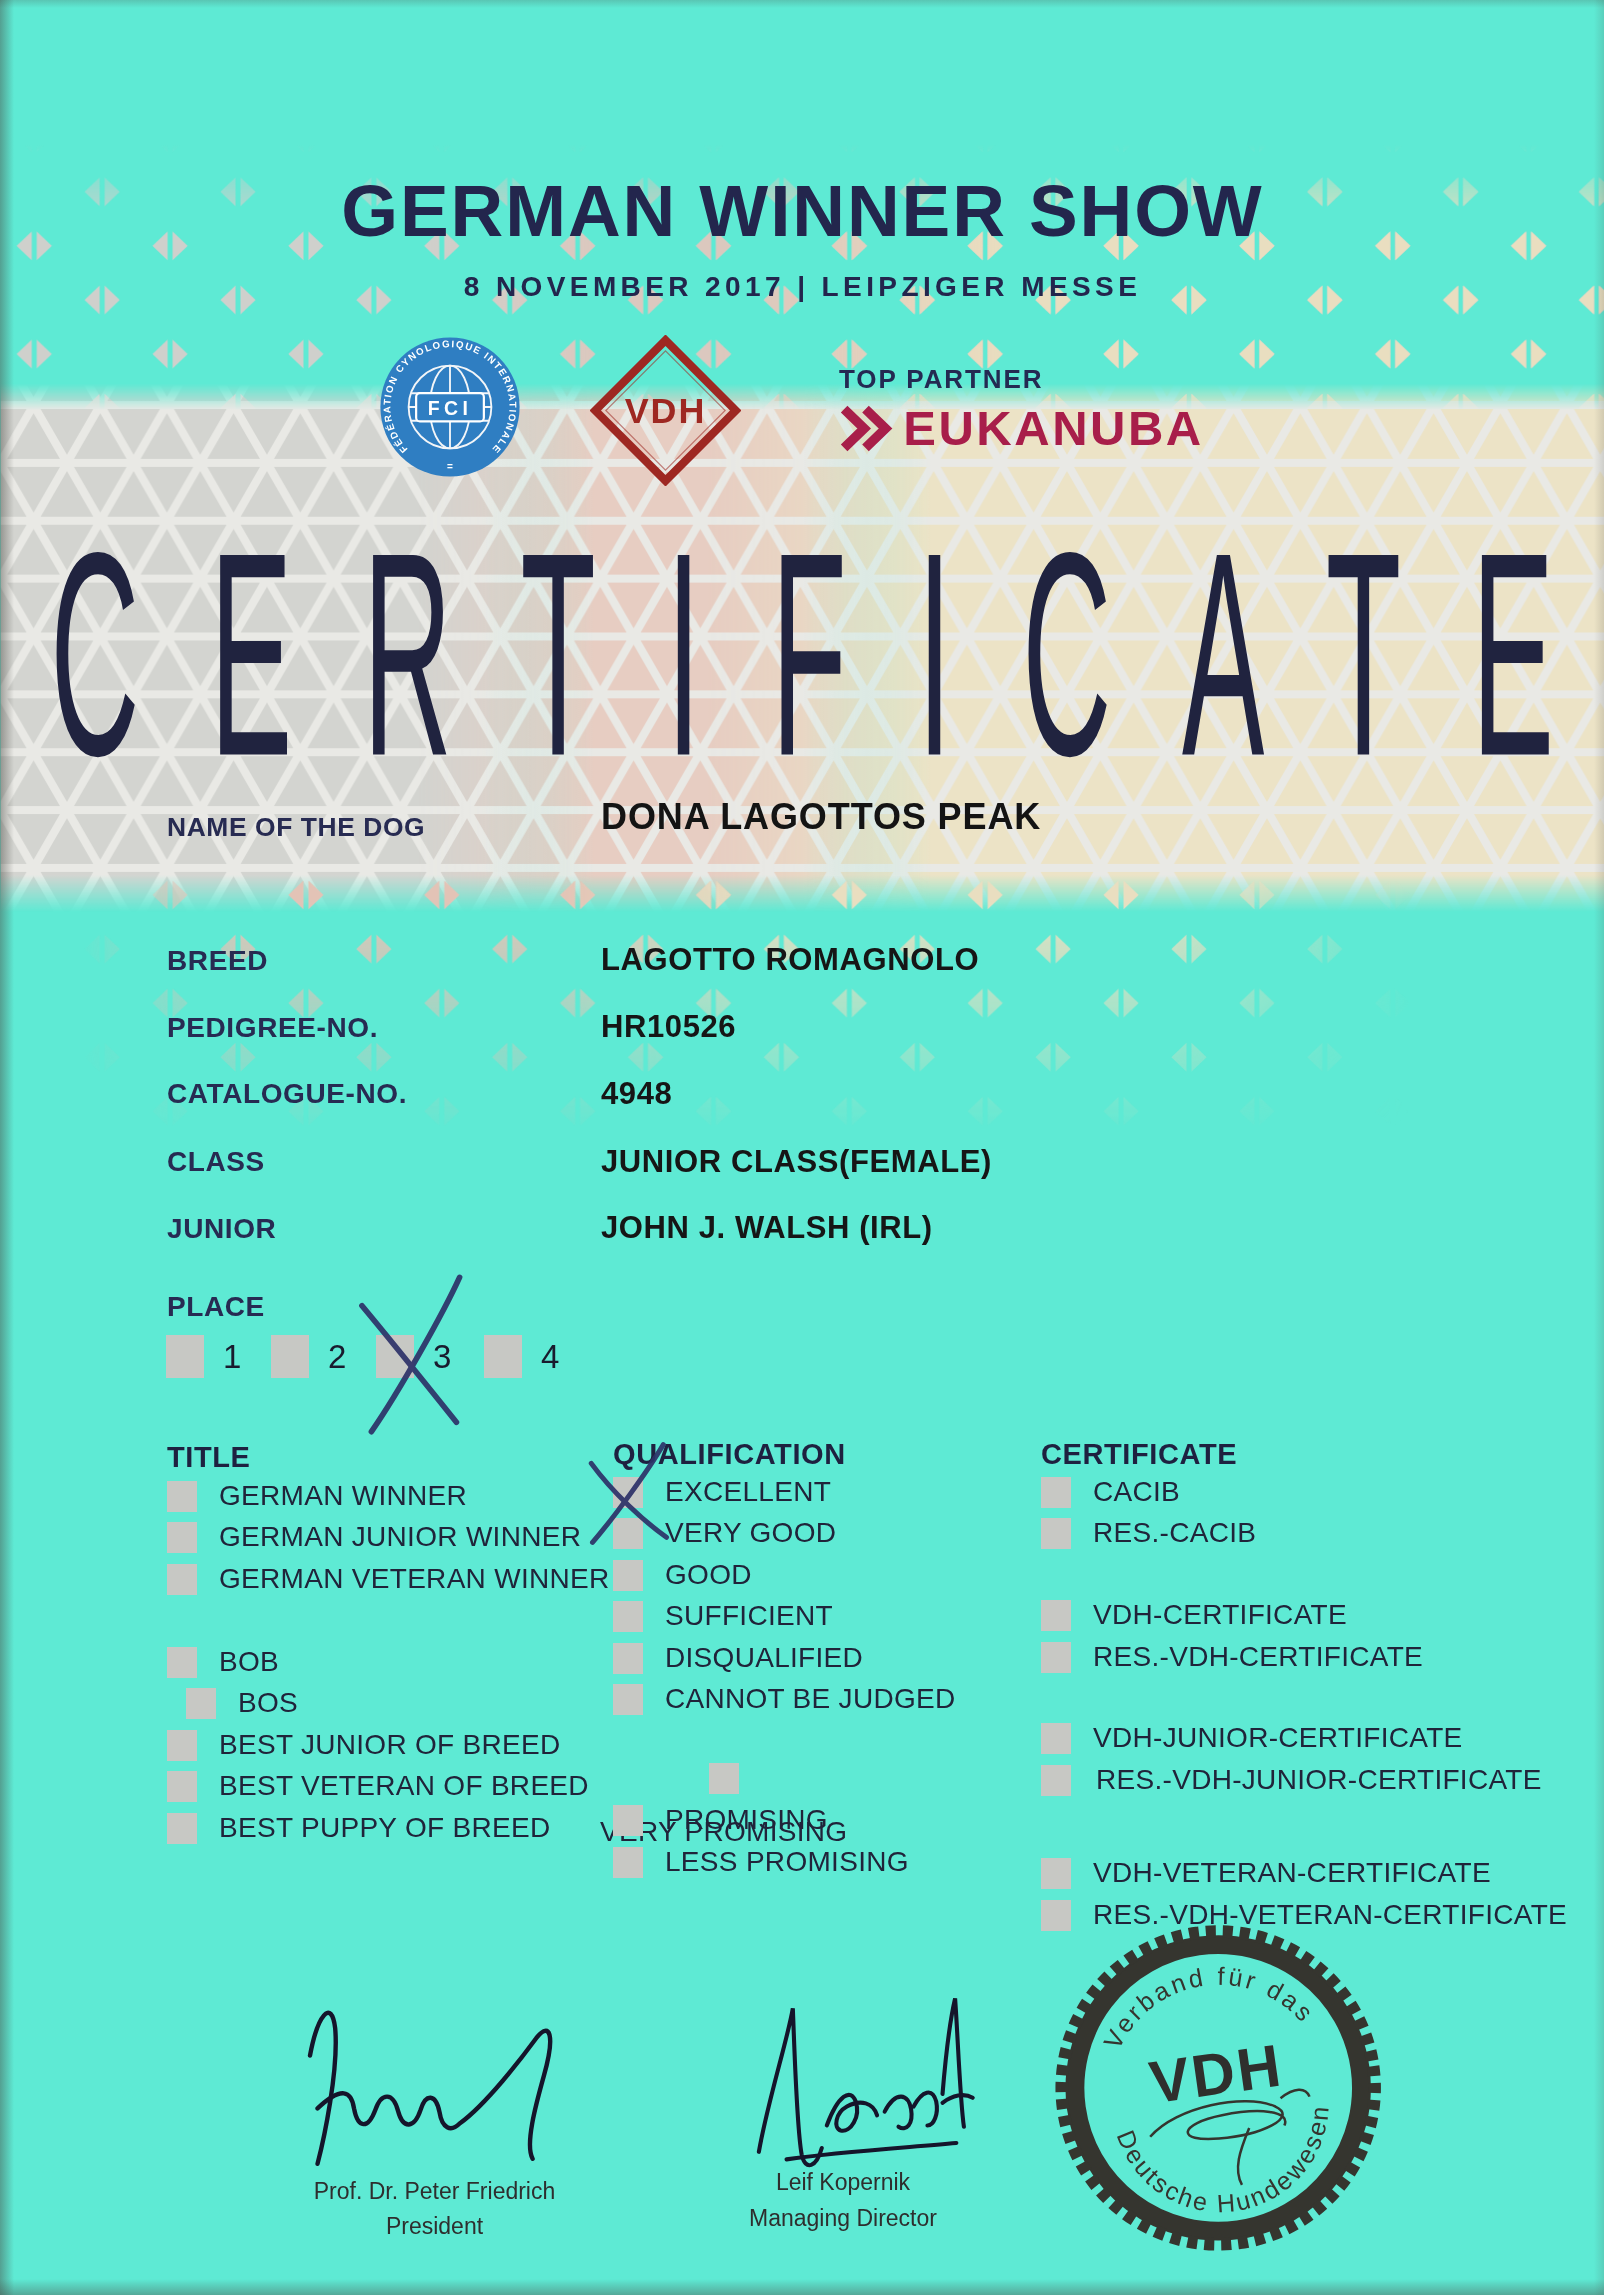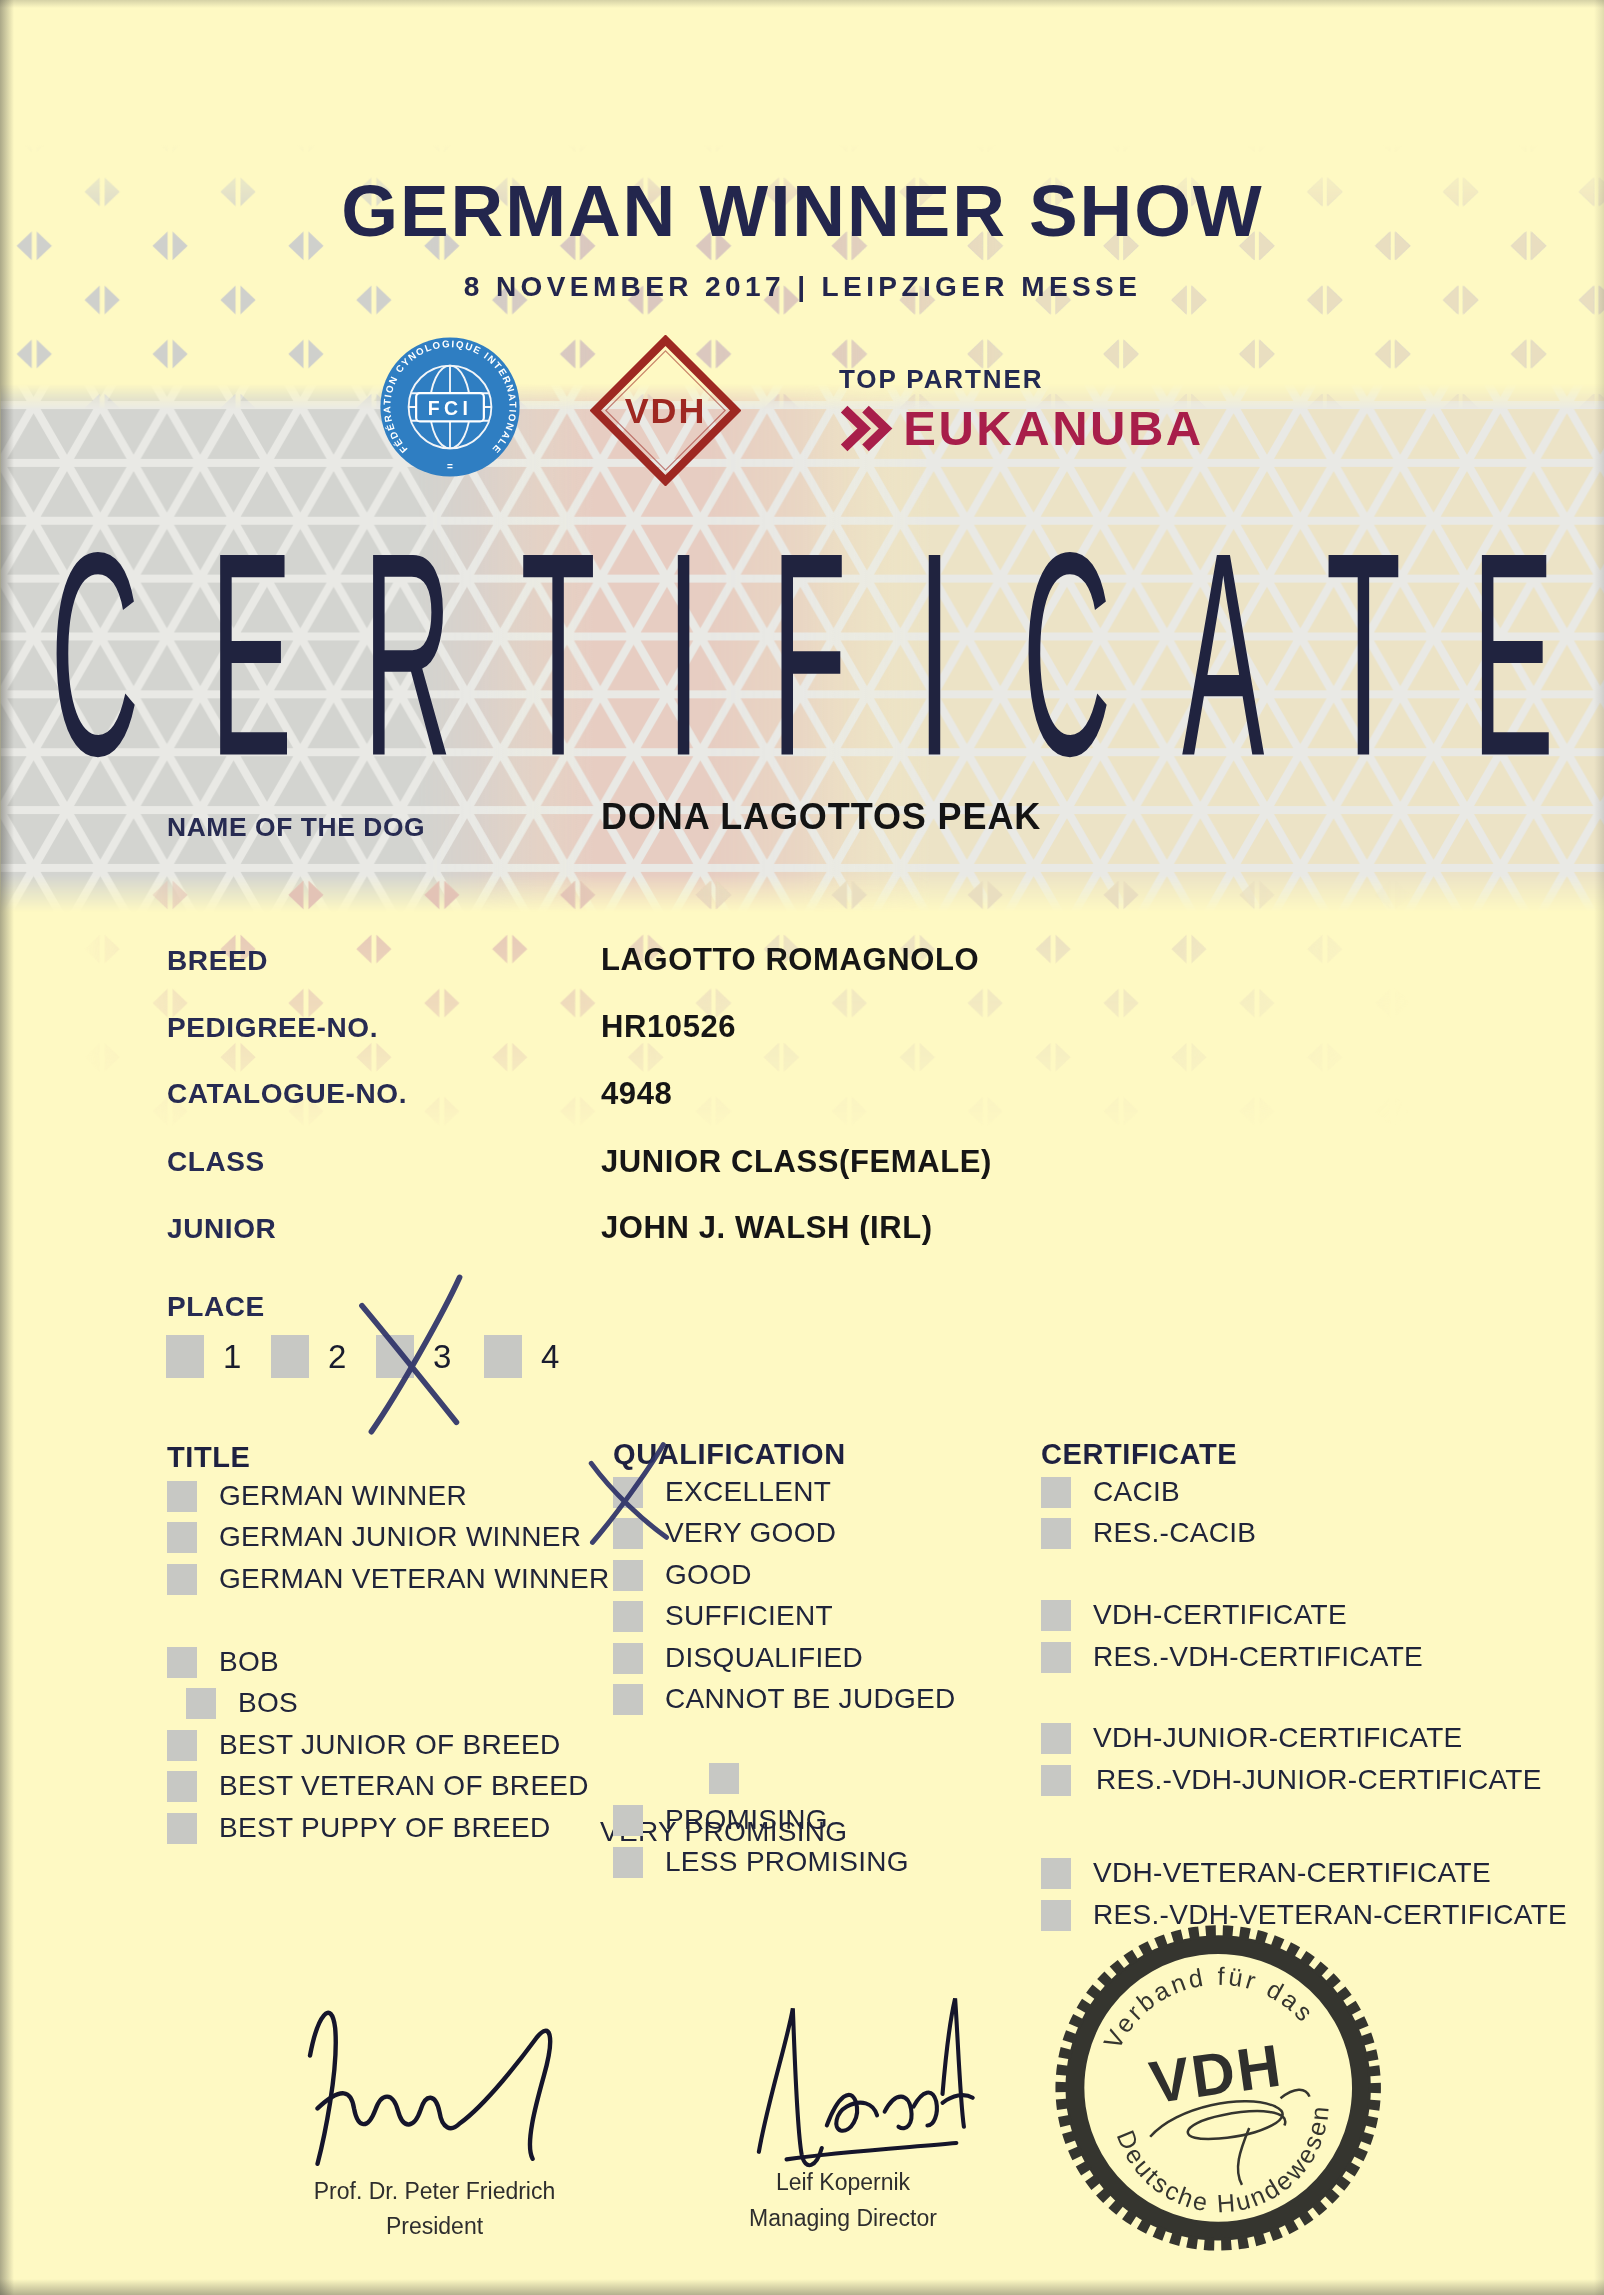--- a/index.html
+++ b/index.html
@@ -1,16 +1,16 @@
 <!DOCTYPE html>
 <html style="font-size:10px"><head>
 <meta charset="utf-8">
 <style>
   html,body{margin:0;padding:0;background:#b7b7b2;}
-  #page{position:relative;width:1605px;height:2295px;background:#fef9c3;overflow:hidden;
+  #page{position:relative;width:1605px;height:2295px;background:#5eead4;overflow:hidden;
         font-family:"Liberation Sans",sans-serif;color:#1c1c1c;}
   .abs{position:absolute;}
   .nowrap{white-space:nowrap;}
   .title{font-weight:700;color:#23264d;letter-spacing:1.9px;font-size:73px;}
   .dateline{font-weight:700;color:#23264d;letter-spacing:4.4px;font-size:28px;}
   .lbl{font-weight:700;color:#272b52;letter-spacing:0.6px;font-size:28px;}
   .val{font-weight:700;color:#161616;letter-spacing:0.6px;font-size:31px;}
   .name-val{font-weight:700;color:#141414;letter-spacing:0.9px;font-size:36px;}
   .colhdr{font-weight:700;color:#1e2140;letter-spacing:0.6px;font-size:29px;}
   .item{display:flex;align-items:center;gap:22px;}

